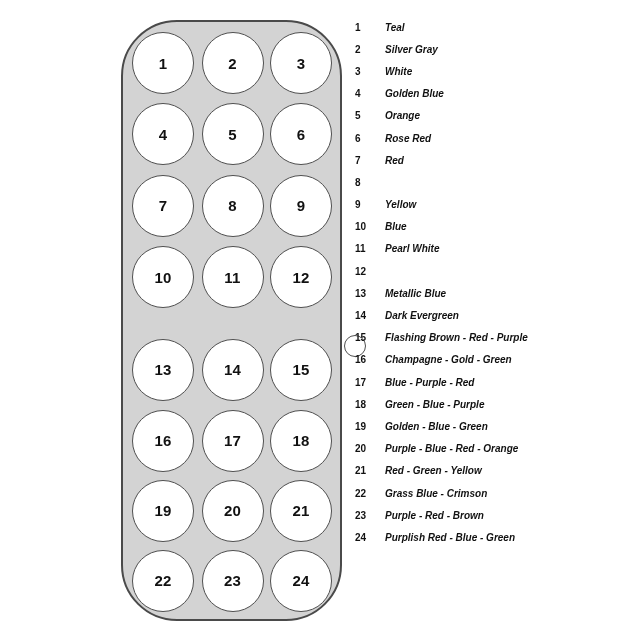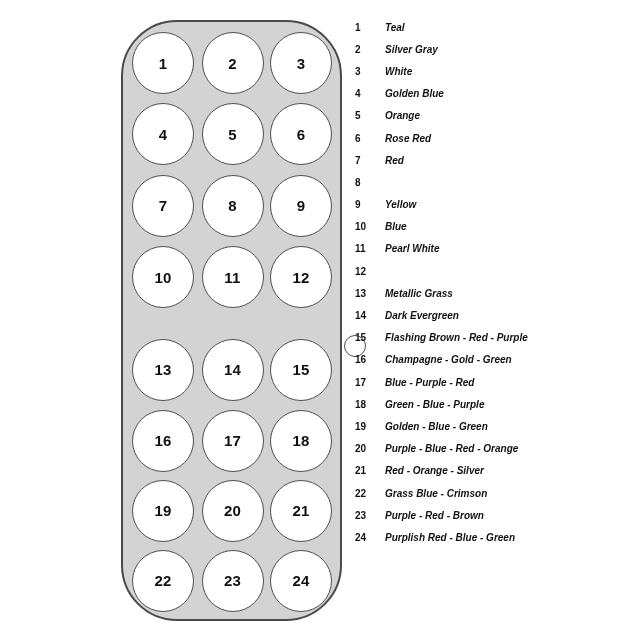--- a/index.html
+++ b/index.html
@@ -129,21 +129,21 @@
       </div>
       <div class="legend-item">
         <span class="legend-num">11</span>
         <span class="legend-label">Pearl White</span>
       </div>
       <div class="legend-item">
         <span class="legend-num">12</span>
       </div>
       <div class="legend-item">
         <span class="legend-num">13</span>
-        <span class="legend-label">Metallic Grass</span>
+        <span class="legend-label">Metallic Blue</span>
       </div>
       <div class="legend-item">
         <span class="legend-num">14</span>
         <span class="legend-label">Dark Evergreen</span>
       </div>
       <div class="legend-item">
         <span class="legend-num">15</span>
         <span class="legend-label">Flashing Brown - Red - Purple</span>
       </div>
       <div class="legend-item">
@@ -161,21 +161,21 @@
       <div class="legend-item">
         <span class="legend-num">19</span>
         <span class="legend-label">Golden - Blue - Green</span>
       </div>
       <div class="legend-item">
         <span class="legend-num">20</span>
         <span class="legend-label">Purple - Blue - Red - Orange</span>
       </div>
       <div class="legend-item">
         <span class="legend-num">21</span>
-        <span class="legend-label">Red - Orange - Silver</span>
+        <span class="legend-label">Red - Green - Yellow</span>
       </div>
       <div class="legend-item">
         <span class="legend-num">22</span>
         <span class="legend-label">Grass Blue - Crimson</span>
       </div>
       <div class="legend-item">
         <span class="legend-num">23</span>
         <span class="legend-label">Purple - Red - Brown</span>
       </div>
       <div class="legend-item">

